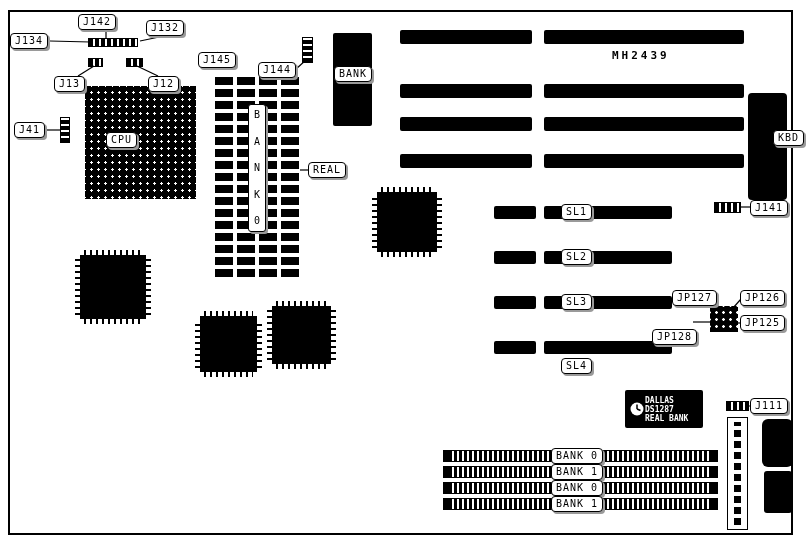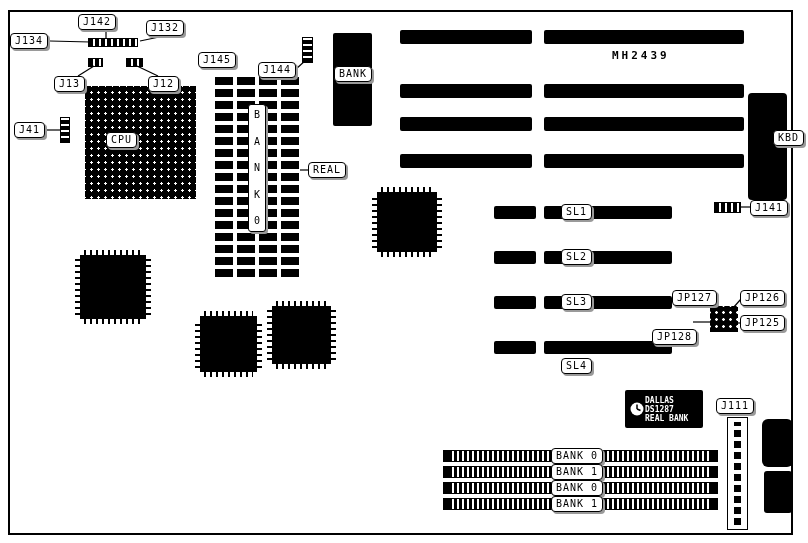--- a/index.html
+++ b/index.html
@@ -115,21 +115,21 @@
 <div class="callout" style="left:54px;top:76px">J13</div>
 <div class="callout" style="left:148px;top:76px">J12</div>
 <div class="callout" style="left:14px;top:122px">J41</div>
 <div class="callout" style="left:258px;top:62px">J144</div>
 <div class="callout" style="left:308px;top:162px">REAL</div>
 <div class="callout" style="left:750px;top:200px">J141</div>
 <div class="callout" style="left:672px;top:290px">JP127</div>
 <div class="callout" style="left:740px;top:290px">JP126</div>
 <div class="callout" style="left:652px;top:329px">JP128</div>
 <div class="callout" style="left:740px;top:315px">JP125</div>
-<div class="callout" style="left:716px;top:398px">J111</div>
+<div class="callout" style="left:750px;top:398px">J111</div>
 
 <div class="qfp" style="left:377px;top:192px;width:60px;height:60px"></div>
 <div class="qfp" style="left:80px;top:255px;width:66px;height:64px"></div>
 <div class="qfp" style="left:200px;top:316px;width:57px;height:56px"></div>
 <div class="qfp" style="left:272px;top:306px;width:59px;height:58px"></div>
 
 <div class="bar" style="left:494px;top:206px;width:42px;height:13px"></div>
 <div class="bar" style="left:544px;top:206px;width:128px;height:13px"></div>
 <div class="callout" style="left:561px;top:204px">SL1</div>
 

